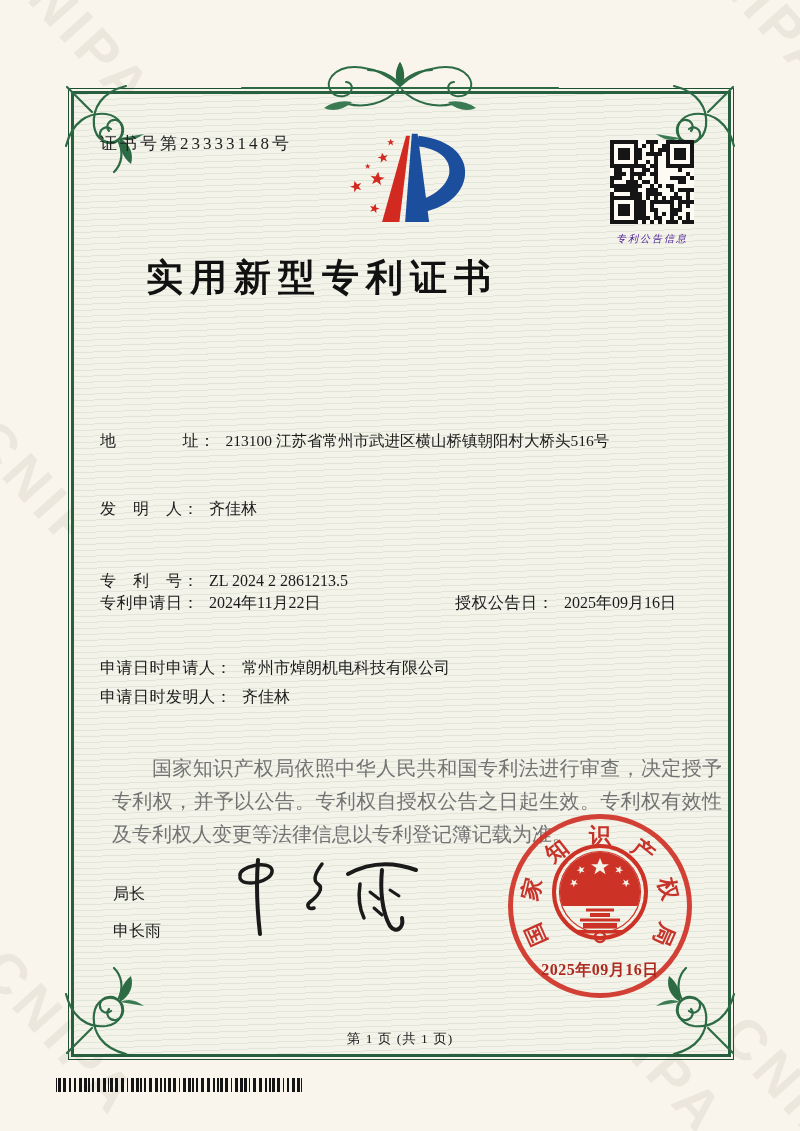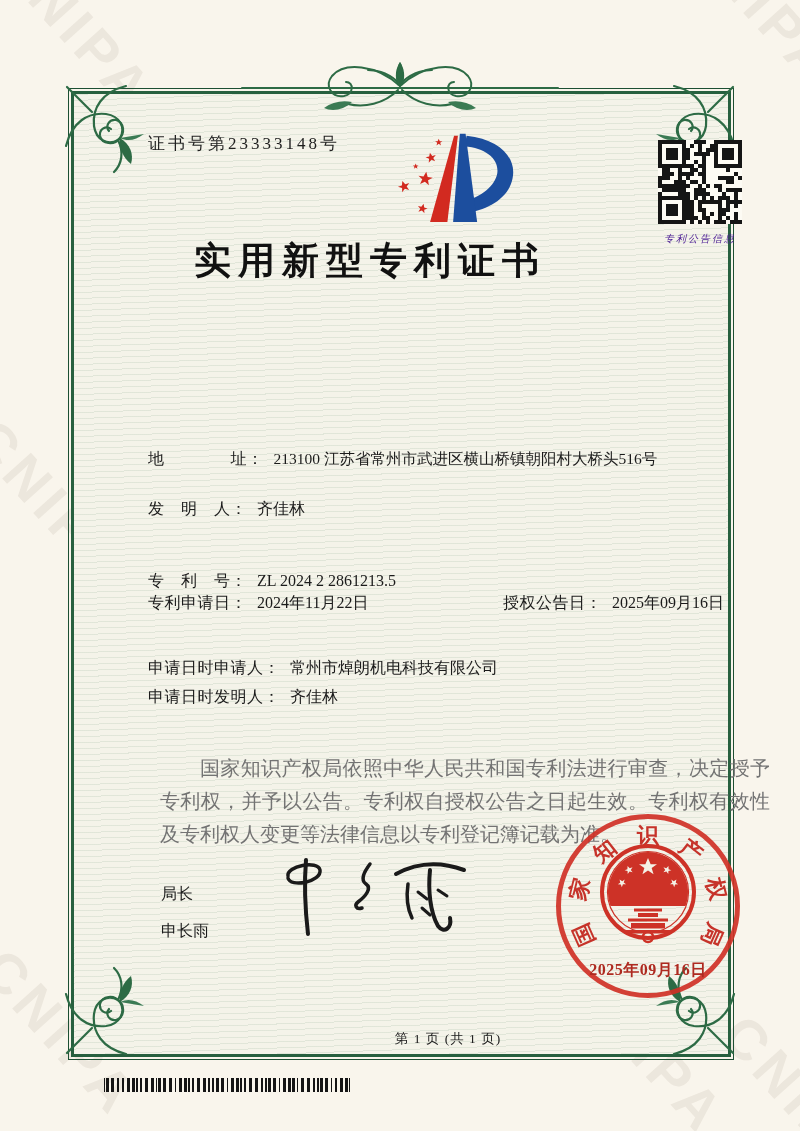--- a/index.html
+++ b/index.html
@@ -19,37 +19,37 @@
         #f4f3e9;}
   .ornament{position:absolute;z-index:3;color:#2d6b45;}
   .corner{width:110px;height:110px;}
   .corner svg{width:110px;height:110px;display:block;}
   .c-tl{left:62px;top:82px;}
   .c-tr{left:628px;top:82px;transform:scaleX(-1);}
   .c-bl{left:62px;top:948px;transform:scaleY(-1);}
   .c-br{left:628px;top:948px;transform:scale(-1,-1);}
   .top-flourish{left:240px;top:56px;width:320px;height:64px;}
 
-  .content{position:absolute;inset:0;z-index:5;margin-left:48px;}
+  .content{position:absolute;inset:0;z-index:5;}
 
   .cert-no{position:absolute;left:100px;top:132px;font-size:17px;letter-spacing:3px;color:#1e1e1e;}
 
   .logo{position:absolute;left:336px;top:126px;width:144px;height:102px;}
   .qr{position:absolute;left:610px;top:140px;width:84px;height:84px;background:#fdfbf4;}
   .qr-caption{position:absolute;left:586px;top:232px;width:132px;text-align:center;
       font-size:10px;letter-spacing:2px;color:#4c1d95;font-style:italic;}
 
-  .title{position:absolute;left:0;top:236px;width:644px;text-align:center;
+  .title{position:absolute;left:0;top:253px;width:644px;text-align:center;
       font-size:37px;font-weight:bold;letter-spacing:7px;color:#111;}
 
   .row{position:absolute;left:100px;width:632px;font-size:16px;color:#1b1b1b;white-space:nowrap;}
   .row .lab{letter-spacing:0.5px;}
   .row .val{margin-left:10px;}
   .row .col2{position:absolute;left:355px;top:0;}
-  .r0{top:325px;} .r1{top:395px;} .r2{top:449px;} .r2 .val{font-size:15.5px;}
+  .r0{top:325px;} .r1{top:395px;} .r2{top:431px;} .r2 .val{font-size:15.5px;}
   .r3{top:499px;} .r4{top:571px;} .r5{top:593px;} .r6{top:658px;} .r7{top:687px;}
 
   .notice{position:absolute;left:112px;top:752px;width:610px;font-size:20px;line-height:33px;
       text-indent:2em;text-align:justify;color:#737373;}
 
   .signer-title{position:absolute;left:113px;top:884px;font-size:16px;color:#1b1b1b;}
   .signer-name{position:absolute;left:113px;top:921px;font-size:16px;color:#1b1b1b;}
   .signature{position:absolute;left:224px;top:850px;width:212px;height:94px;}
 
   .seal{position:absolute;left:508px;top:814px;width:184px;height:184px;z-index:6;}

